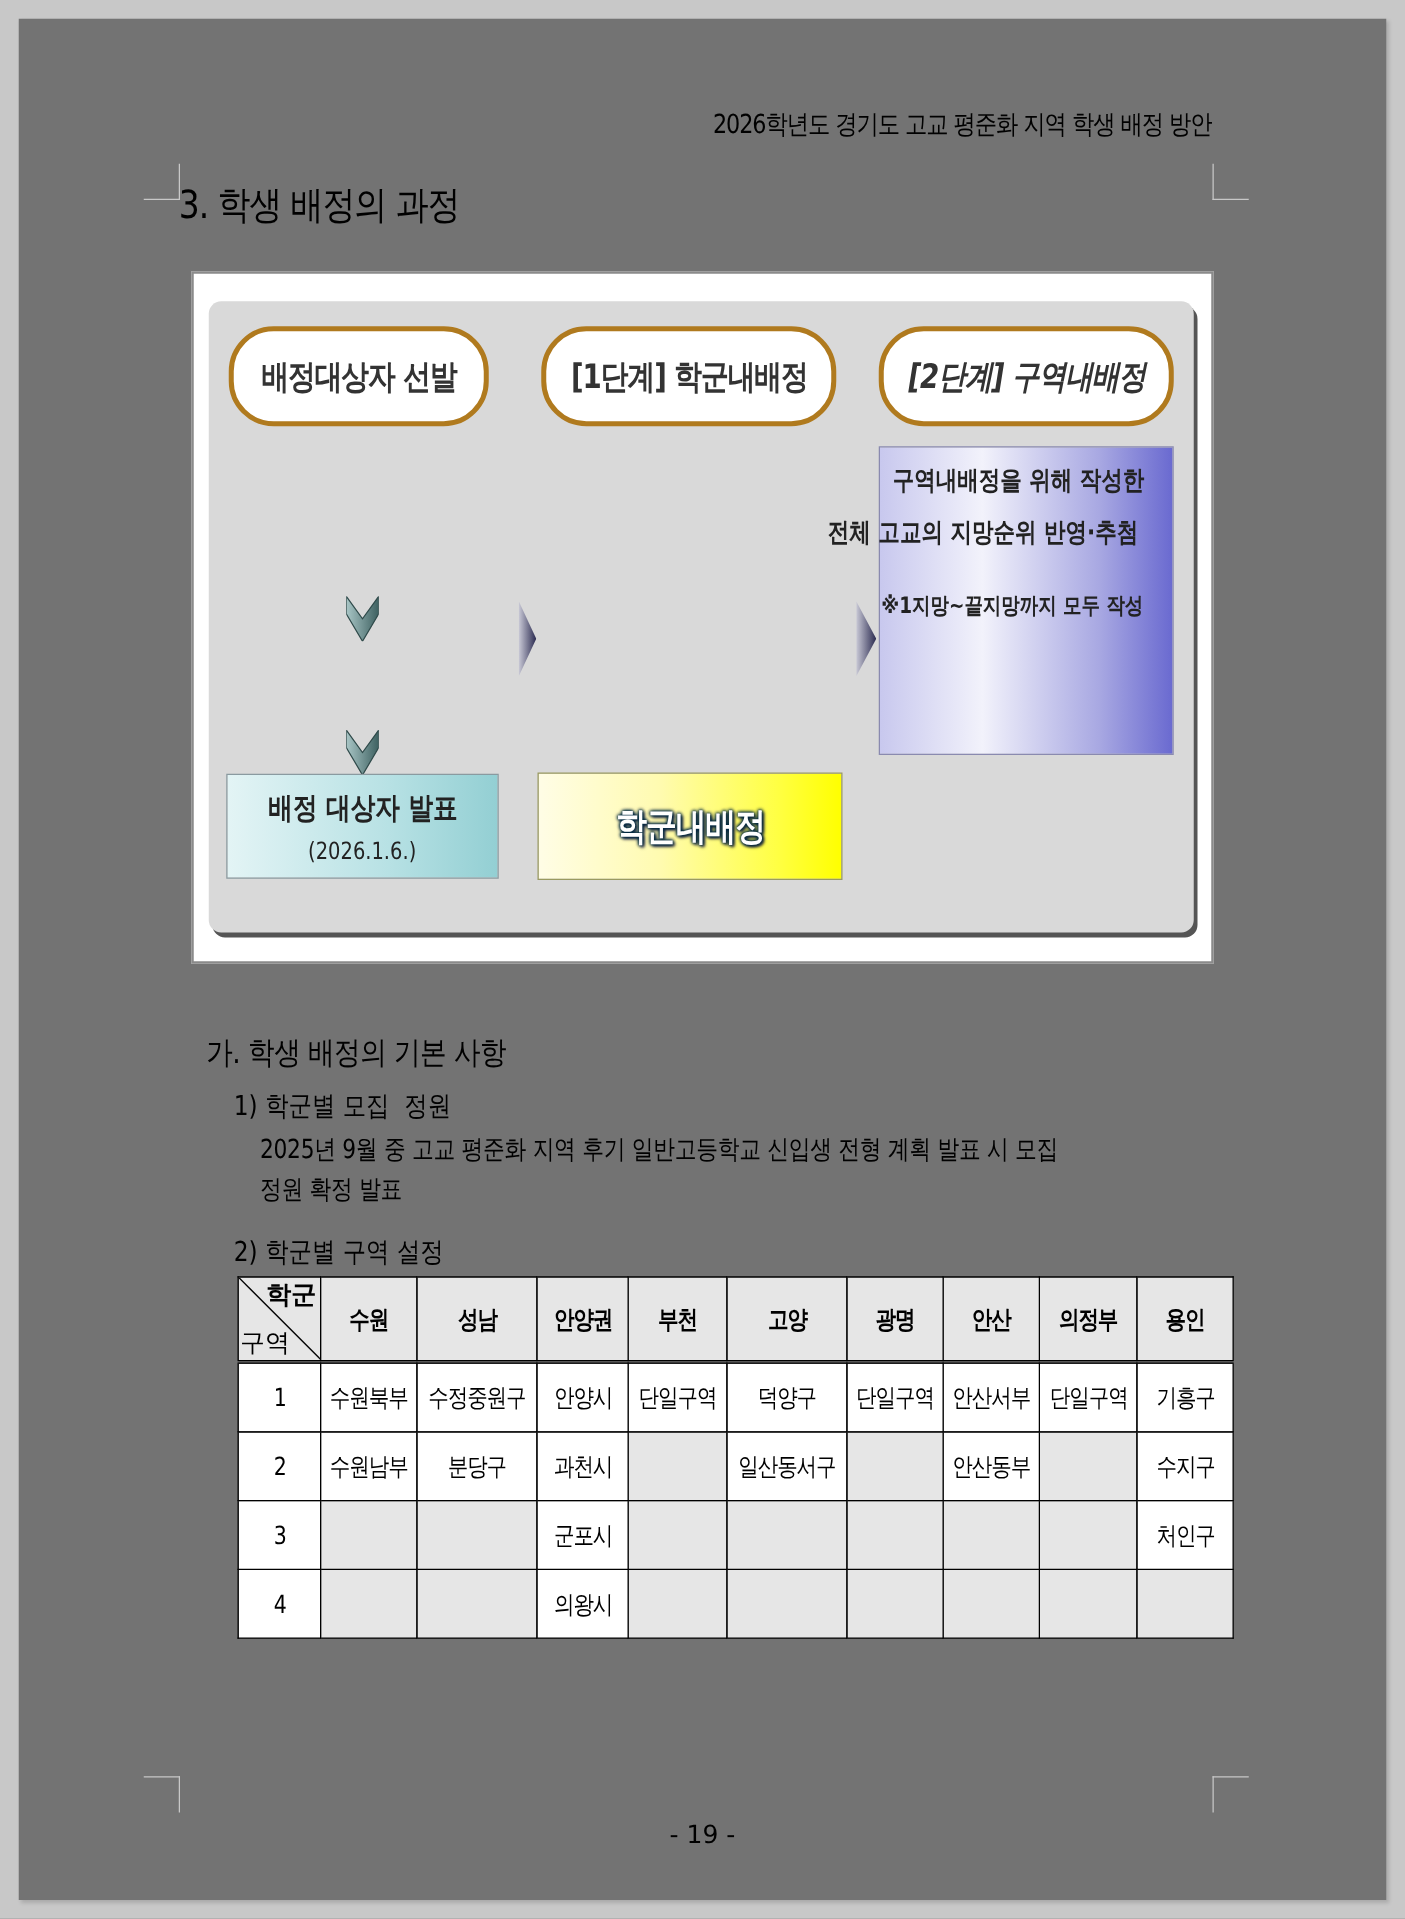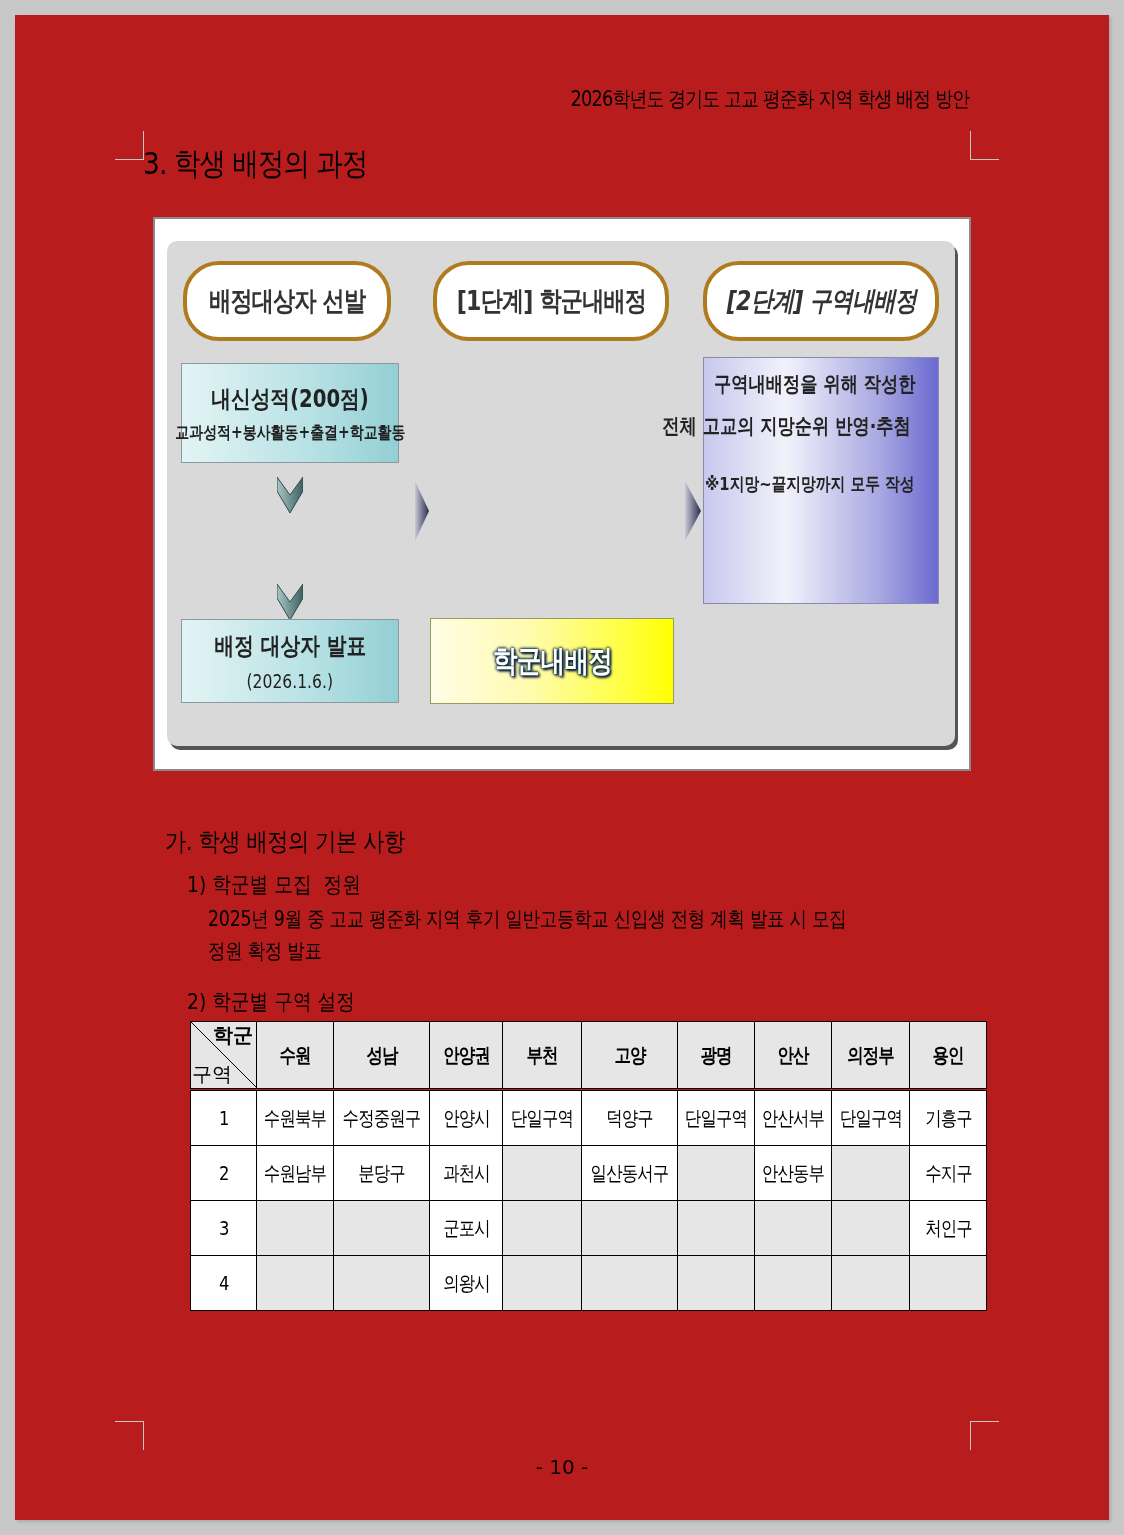--- a/index.html
+++ b/index.html
@@ -4,21 +4,21 @@
 <style>
   html, body { margin: 0; padding: 0; }
   body {
     width: 1124px; height: 1535px; background: #c8c8c8;
     position: relative; overflow: hidden;
     font-family: "DejaVu Sans", "Liberation Sans", sans-serif;
     color: #000;
   }
   .page {
     position: absolute; left: 15px; top: 15px; width: 1094px; height: 1505px;
-    background: #b91c1c; box-shadow: 2px 2px 3px rgba(0,0,0,0.15);
+    background: #737373; box-shadow: 2px 2px 3px rgba(0,0,0,0.15);
   }
   .corner { position: absolute; width: 28px; height: 28px; border-color: #c8c8c8; border-style: solid; border-width: 0; }
   .c-tl { left: 100px; top: 116px; border-right-width: 1px; border-bottom-width: 1px; }
   .c-tr { left: 955px; top: 116px; border-left-width: 1px; border-bottom-width: 1px; }
   .c-bl { left: 100px; top: 1406px; border-right-width: 1px; border-top-width: 1px; }
   .c-br { left: 955px; top: 1406px; border-left-width: 1px; border-top-width: 1px; }
 
   .running-header {
     position: absolute; right: 140px; top: 70px; font-size: 21px; letter-spacing: -1px;
     transform: scaleX(0.85); transform-origin: right center;
@@ -109,24 +109,20 @@
       <div class="pill" style="left:16px; width:200px;">
         <span>배정대상자 선발</span>
       </div>
       <div class="pill" style="left:266px; width:228px;">
         <span>[1단계] 학군내배정</span>
       </div>
       <div class="pill" style="left:536px; width:228px;font-style:italic;">
         <span>[2단계] 구역내배정</span>
       </div>
 
-      <div class="box teal" style="left:14px; top:122px; width:216px; height:98px;">
-        <span style="font-size:24px; margin-bottom:6px;">내신성적(200점)</span>
-        <span style="font-size:17px;">교과성적+봉사활동+출결+학교활동</span>
-      </div>
       <svg class="chev" style="left:110px; top:236px;" viewBox="0 0 26 36">
         <defs>
             <linearGradient id="cg" x1="0" y1="0" x2="1" y2="0">
               <stop offset="0" stop-color="#a9c6c6"></stop>
               <stop offset="1" stop-color="#3d6060"></stop>
             </linearGradient>
           </defs>
         <polygon points="0,0 13,18 26,0 26,14 13,36 0,14" fill="url(#cg)" stroke="#2f4a4a" stroke-width="1"></polygon>
       </svg>
       <svg class="chev" style="left:110px; top:343px;" viewBox="0 0 26 36">
@@ -248,14 +244,14 @@
           <td class="empty"><span class="cell-txt"></span></td>
           <td class="empty"><span class="cell-txt"></span></td>
           <td class="empty"><span class="cell-txt"></span></td>
           <td class="empty"><span class="cell-txt"></span></td>
           <td class="empty"><span class="cell-txt"></span></td>
           <td class="empty"><span class="cell-txt"></span></td>
         </tr>
       </tbody>
   </table>
 
-  <div class="page-number">- 10 -</div>
+  <div class="page-number">- 19 -</div>
 </div>
 
 </body></html>

